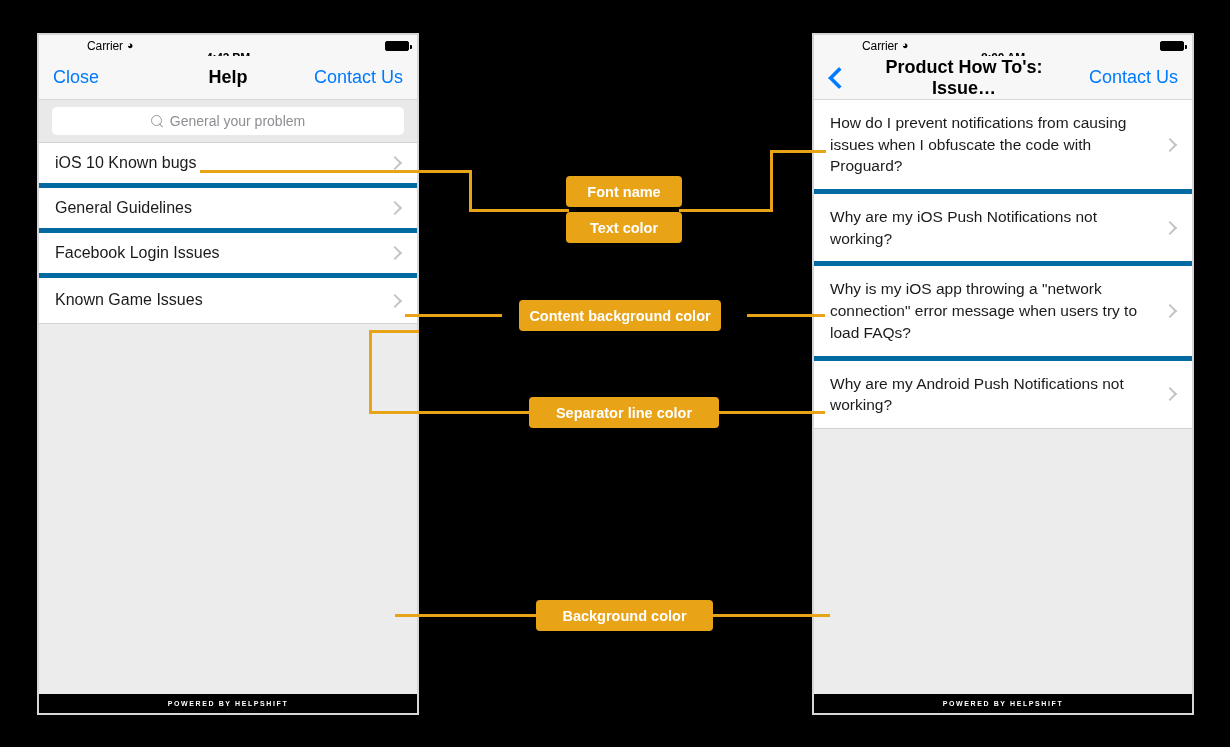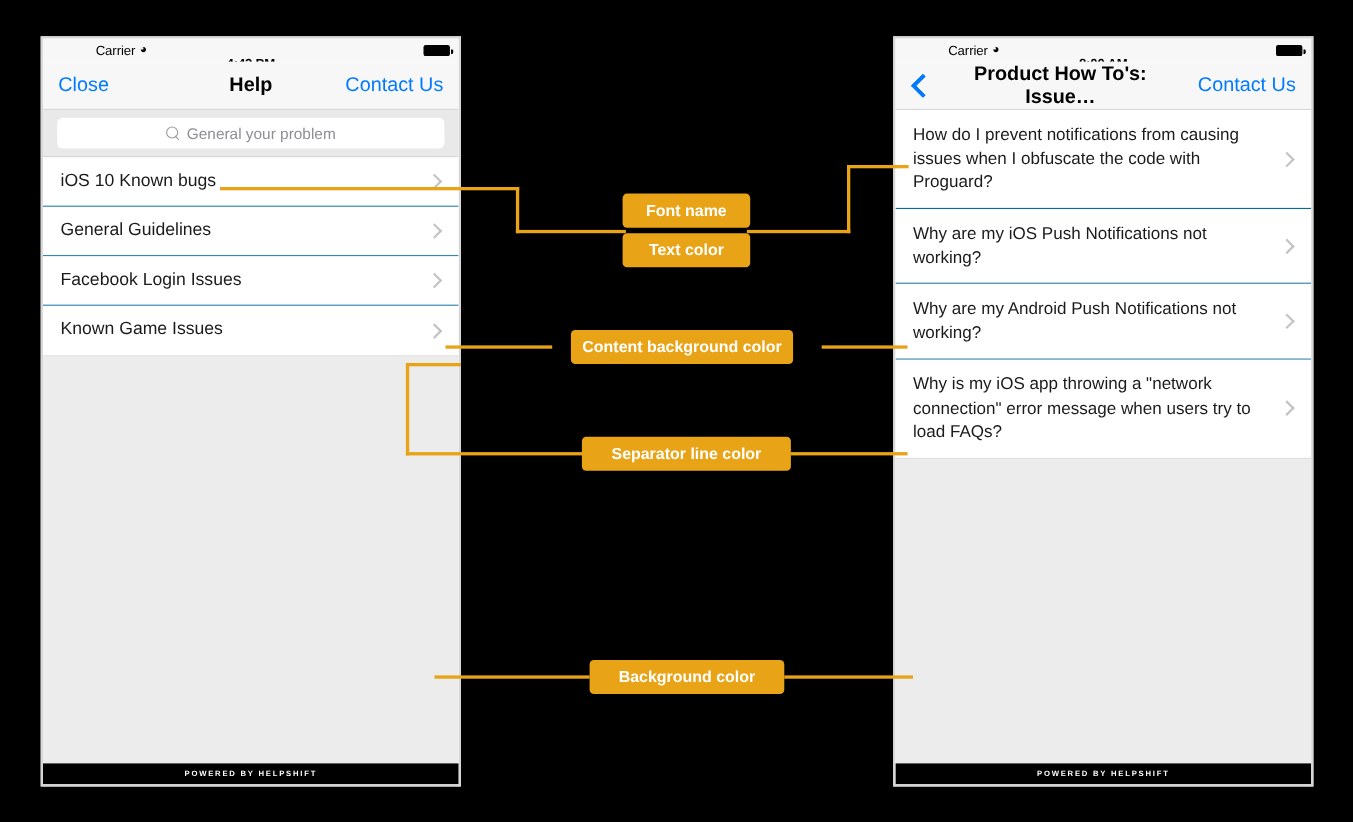--- a/index.html
+++ b/index.html
@@ -117,21 +117,21 @@
   }
   .list {
     background: #ffffff;
     border-bottom: 1px solid #d2d2d2;
     flex: 0 0 auto;
   }
   .list-row {
     display: flex; align-items: center;
     padding: 0 16px 0 16px;
     min-height: 45px;
-    border-bottom: 1px solid #0369a1;
+    border-bottom: 5px solid #0369a1;
     cursor: pointer;
     background: #ffffff;
   }
   .list-row:last-child { border-bottom: none; }
   .row-label { flex: 1 1 auto; font-size: 16px; color: #1b1b1b; line-height: 1.38; padding: 7px 0; }
   .row-chevron {
     flex: 0 0 auto; width: 12px; height: 12px; margin-left: 10px; position: relative;
   }
   .row-chevron::before {
     content: ""; position: absolute; left: 1px; top: 1px; width: 8px; height: 8px;
@@ -249,25 +249,25 @@
       <div class="list">
         <div class="list-row">
           <span class="row-label">How do I prevent notifications from causing issues when I obfuscate the code with Proguard?</span>
           <span class="row-chevron"></span>
         </div>
         <div class="list-row">
           <span class="row-label">Why are my iOS Push Notifications not working?</span>
           <span class="row-chevron"></span>
         </div>
         <div class="list-row">
+          <span class="row-label">Why is my iOS app throwing a "network connection" error message when users try to load FAQs?</span>
+          <span class="row-chevron"></span>
+        </div>
+        <div class="list-row">
           <span class="row-label">Why are my Android Push Notifications not working?</span>
-          <span class="row-chevron"></span>
-        </div>
-        <div class="list-row">
-          <span class="row-label">Why is my iOS app throwing a "network connection" error message when users try to load FAQs?</span>
           <span class="row-chevron"></span>
         </div>
       </div>
       <div class="filler"></div>
     </div>
 
     <div class="footer">POWERED BY HELPSHIFT</div>
   </div>
 
   <div id="annotations">

